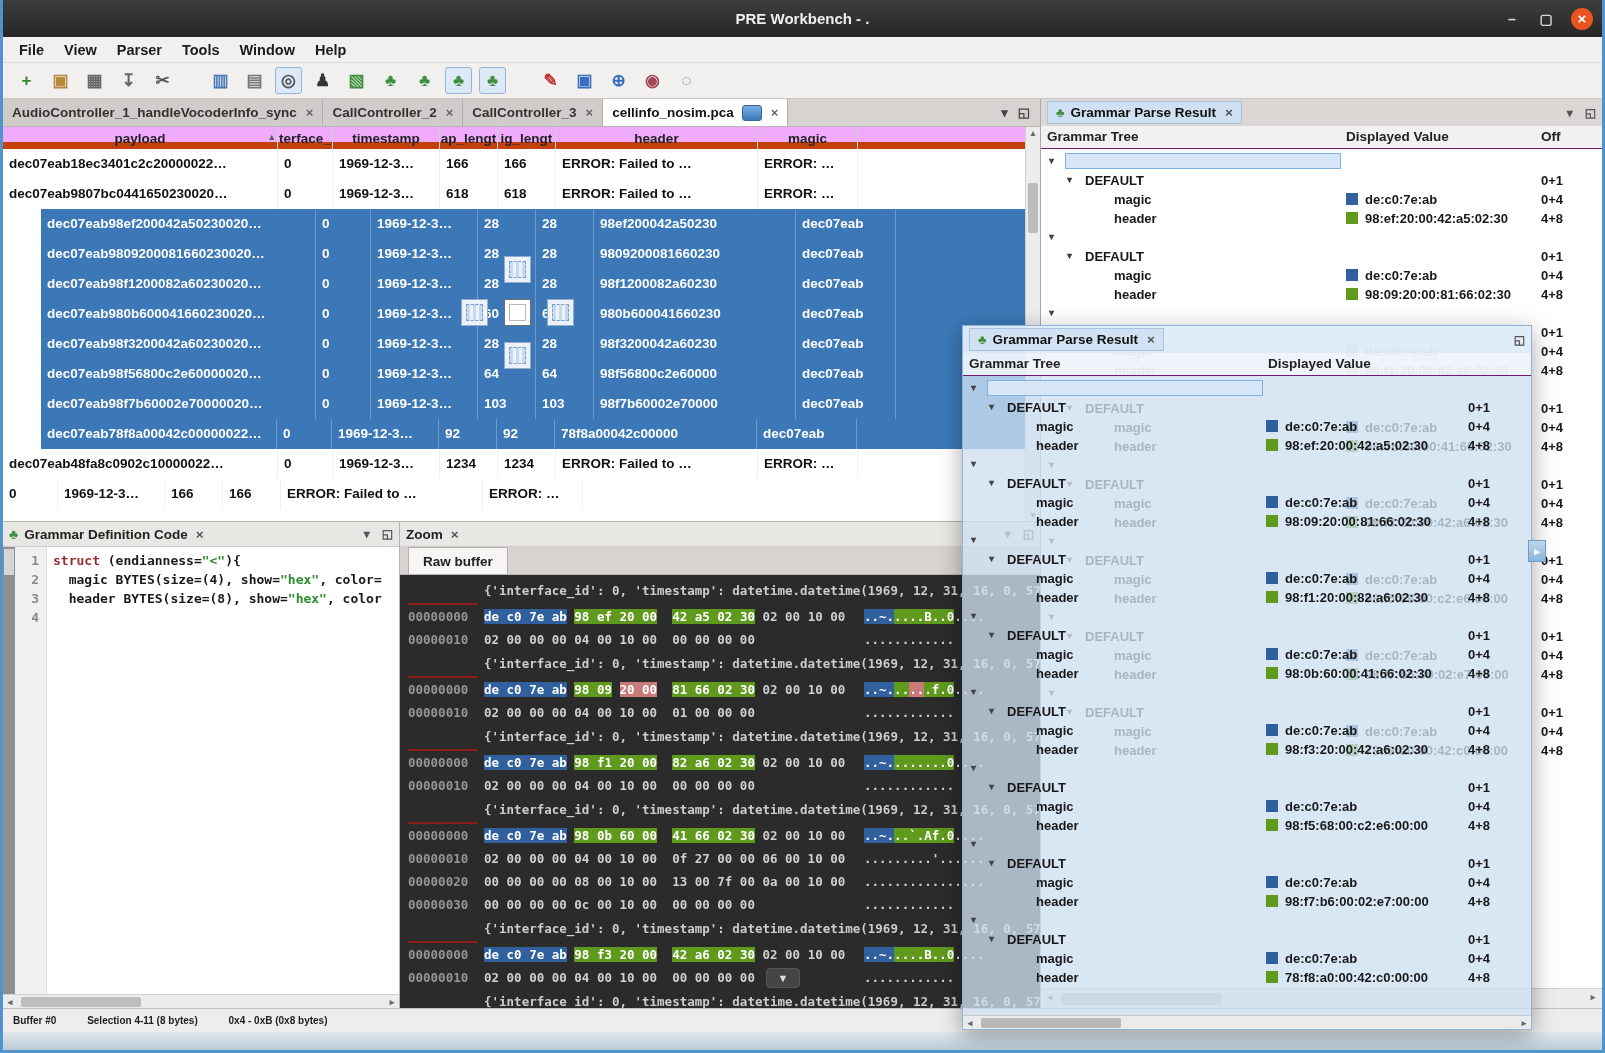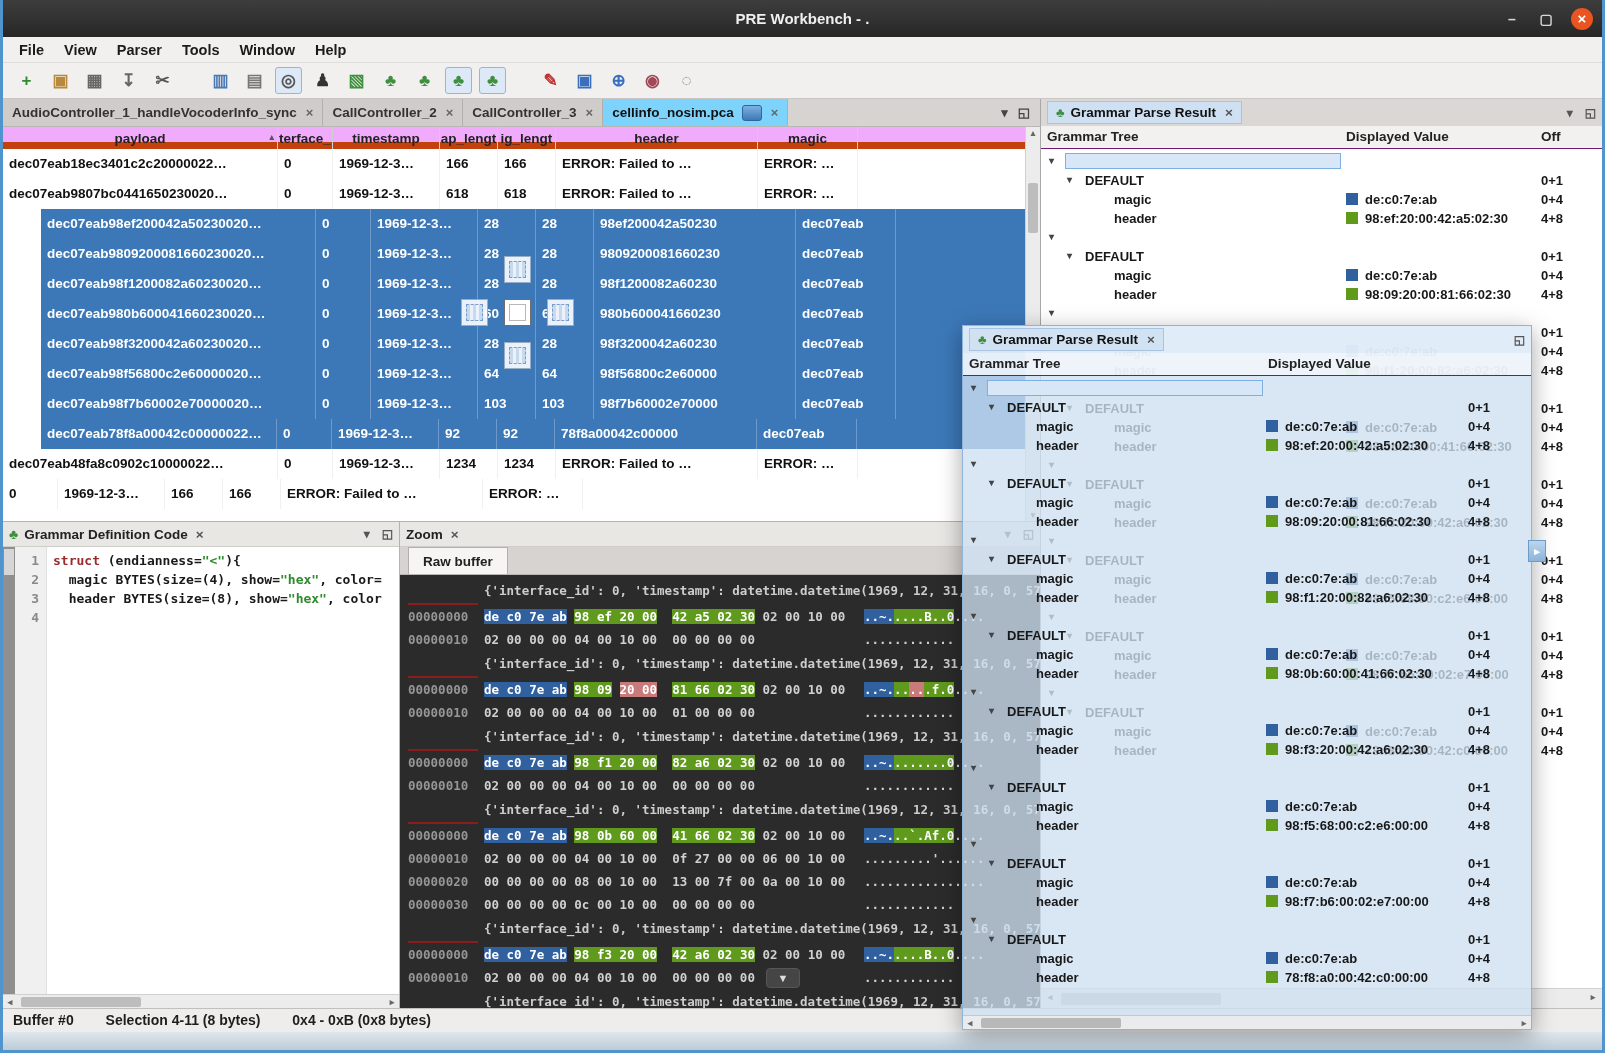--- a/index.html
+++ b/index.html
@@ -20,21 +20,21 @@
 .menu-item{display:inline-block;padding:0 10px;line-height:26px;font-size:14.5px;color:#1b1b1b;}
 
 .toolbar{position:absolute;left:3px;top:63px;right:3px;height:36px;background:#f1f0ee;border-bottom:1px solid #c9c7c5;display:flex;align-items:center;padding-left:10px;}
 .tbtn{width:27px;height:27px;line-height:25px;text-align:center;font-size:17px;margin-right:7px;border:1px solid transparent;border-radius:3px;}
 .tbtn.pressed{background:#dde9f6;border-color:#96b6d8;}
 .tbtn.gap{margin-left:24px;}
 
 .tabbar{position:absolute;left:3px;top:99px;width:1037px;height:28px;background:#d6d3d0;border-bottom:1px solid #b9b7b5;display:flex;align-items:flex-end;}
 .tabs{display:flex;align-items:flex-end;max-width:960px;overflow:hidden;}
 .tab{display:inline-flex;align-items:center;height:27px;padding:0 9px;background:#cfccc9;border-right:1px solid #b2b0ae;font-size:13.5px;color:#333;white-space:nowrap;}
-.tab.active{background:#7dd3fc;color:#111;margin-top:27px;}
+.tab.active{background:#ffffff;color:#111;margin-top:27px;}
 .tab .x{margin-left:9px;color:#666;font-size:13px;}
 .tab .dragicon{width:20px;height:16px;margin-left:8px;border-radius:3px;background:linear-gradient(#7db1e0,#3d7ab8);border:1px solid #2f659c;}
 .tab-extras{margin-left:auto;display:flex;gap:10px;padding:0 10px;color:#444;font-size:13px;align-items:center;height:100%;}
 
 .pkt-table{position:absolute;left:3px;top:127px;width:1037px;height:394px;background:#fff;overflow:hidden;}
 .pkt-head{display:flex;height:22px;background:#f0abfc;border-bottom:7px solid #c2410c;font-size:13.5px;color:#222;}
 .pkt-head .hc{border-right:1px solid #cfcfcf;display:flex;align-items:center;justify-content:center;position:relative;height:22px;}
 .hc .sort{position:absolute;right:3px;top:5px;font-size:9px;color:#555;}
 .pkt-row{display:flex;height:30px;font-size:13.5px;color:#111;background:#fff;}
 .pkt-row.sel{background:var(--sel-blue);color:#fff;margin-left:38px;}
@@ -120,21 +120,21 @@
 .float-hscroll .ha{position:absolute;top:0;width:14px;text-align:center;font-size:9px;line-height:14px;color:#666;}
 .float-hscroll .ha.l{left:0;} .float-hscroll .ha.r{right:0;}
 .float-hscroll .hthumb{position:absolute;top:2px;left:18px;width:140px;height:10px;background:#b8b8b8;border-radius:2px;}
 
 .dock-guide{position:absolute;left:0;top:0;z-index:50;}
 .gbox{position:absolute;width:27px;height:27px;background:rgba(250,252,255,0.92);border:1px solid #95adc6;}
 .gbox .inner{position:absolute;left:4px;top:4px;right:4px;bottom:4px;border:1px dashed #7a9cc8;background:repeating-linear-gradient(90deg,#c7d9ec 0 3px,transparent 3px 6px);}
 .gbox.center{background:#fff;border-color:#6f6f6f;}
 .gbox.center .inner{border:1px solid #b8b8b8;background:#fff;}
 
-.statusbar{position:absolute;left:3px;top:1008px;right:3px;height:24px;background:#eeedeb;border-top:1px solid #c2c0be;font-size:14px;color:#1d1d1d;line-height:23px;padding-left:10px;z-index:5;}
+.statusbar{position:absolute;left:3px;top:1008px;right:3px;height:24px;background:#eeedeb;border-top:1px solid #c2c0be;font-size:10px;color:#1d1d1d;line-height:23px;padding-left:10px;z-index:5;}
 .statusbar span{margin-right:28px;}
 .bottom-frame{position:absolute;left:3px;top:1032px;right:3px;height:18px;background:linear-gradient(#dfe7ee,#bccbd6);z-index:4;}
 </style>
 </head>
 <body>
 
 <div class="app">
   <div class="titlebar">
     <div class="title">PRE Workbench - .</div>
     <div class="win-controls">

